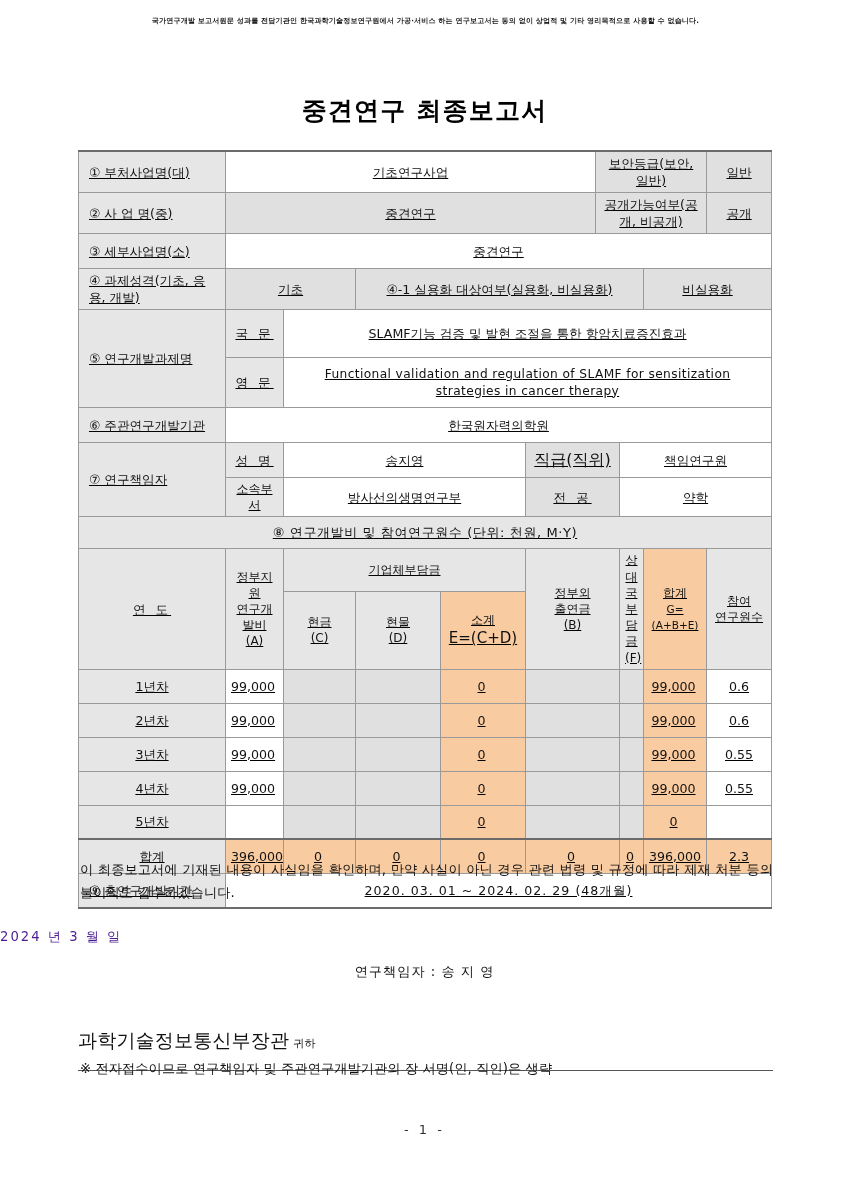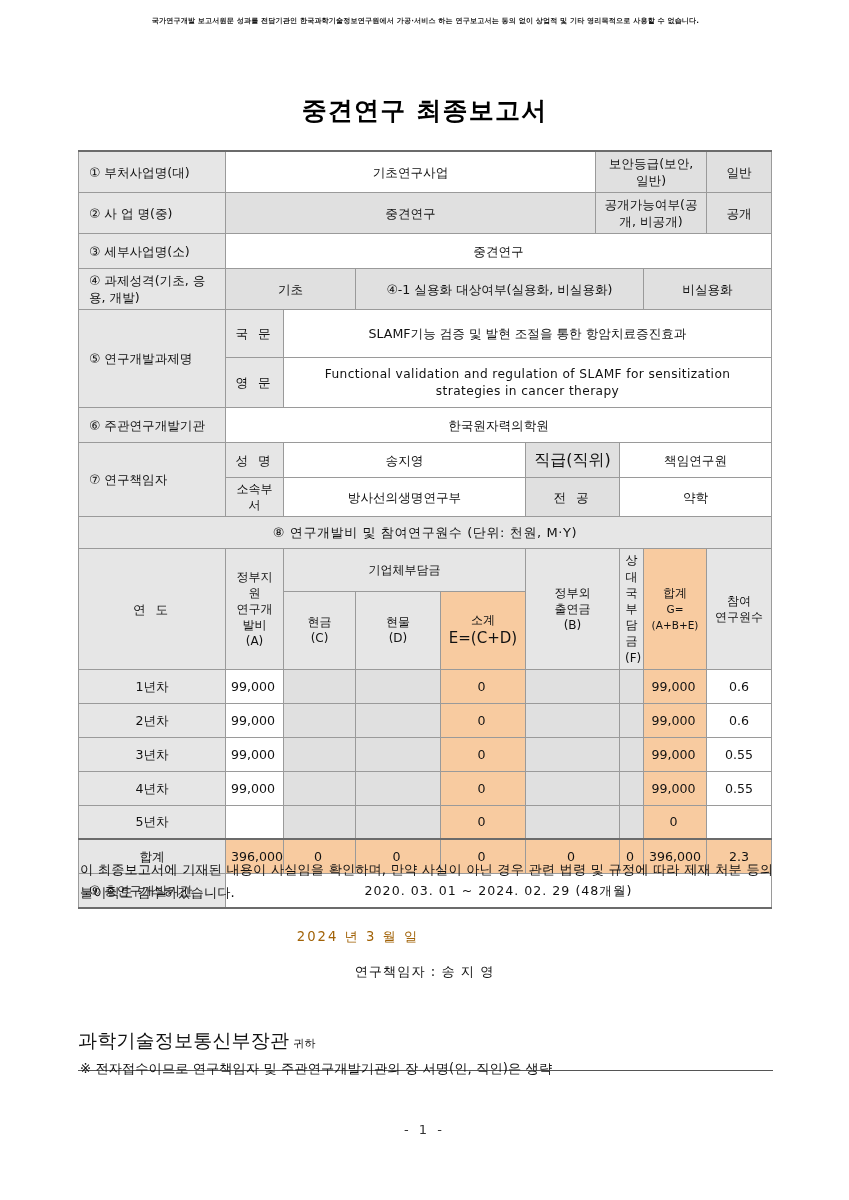--- a/index.html
+++ b/index.html
@@ -54,20 +54,21 @@
 
   
   table.main {
     position: absolute;
     top: 150px;
     left: 78px;
     width: 693px;
     border-collapse: collapse;
     table-layout: fixed;
     font-size: 12.6px;
+    text-decoration: underline;
   }
   table.main td {
     border: 1px solid #9a9a9a;
     padding: 3px 5px;
     text-align: center;
     vertical-align: middle;
     height: 35px;
     line-height: 1.35;
     color: #111;
   }
@@ -111,24 +112,24 @@
     text-align: justify;
     letter-spacing: 0.1px;
     color: #111;
   }
 
   .sig-date {
     position: absolute;
     top: 928px;
     left: 0;
     width: 716px;
-    text-align: center;
+    text-align: left;
     font-size: 13.2px;
     letter-spacing: 2px;
-    color: #a16207;
+    color: #4c1d95;
   }
   .sig-pi {
     position: absolute;
     top: 963px;
     left: 0;
     width: 849px;
     text-align: center;
     font-size: 13.2px;
     letter-spacing: 1px;
     color: #111;

